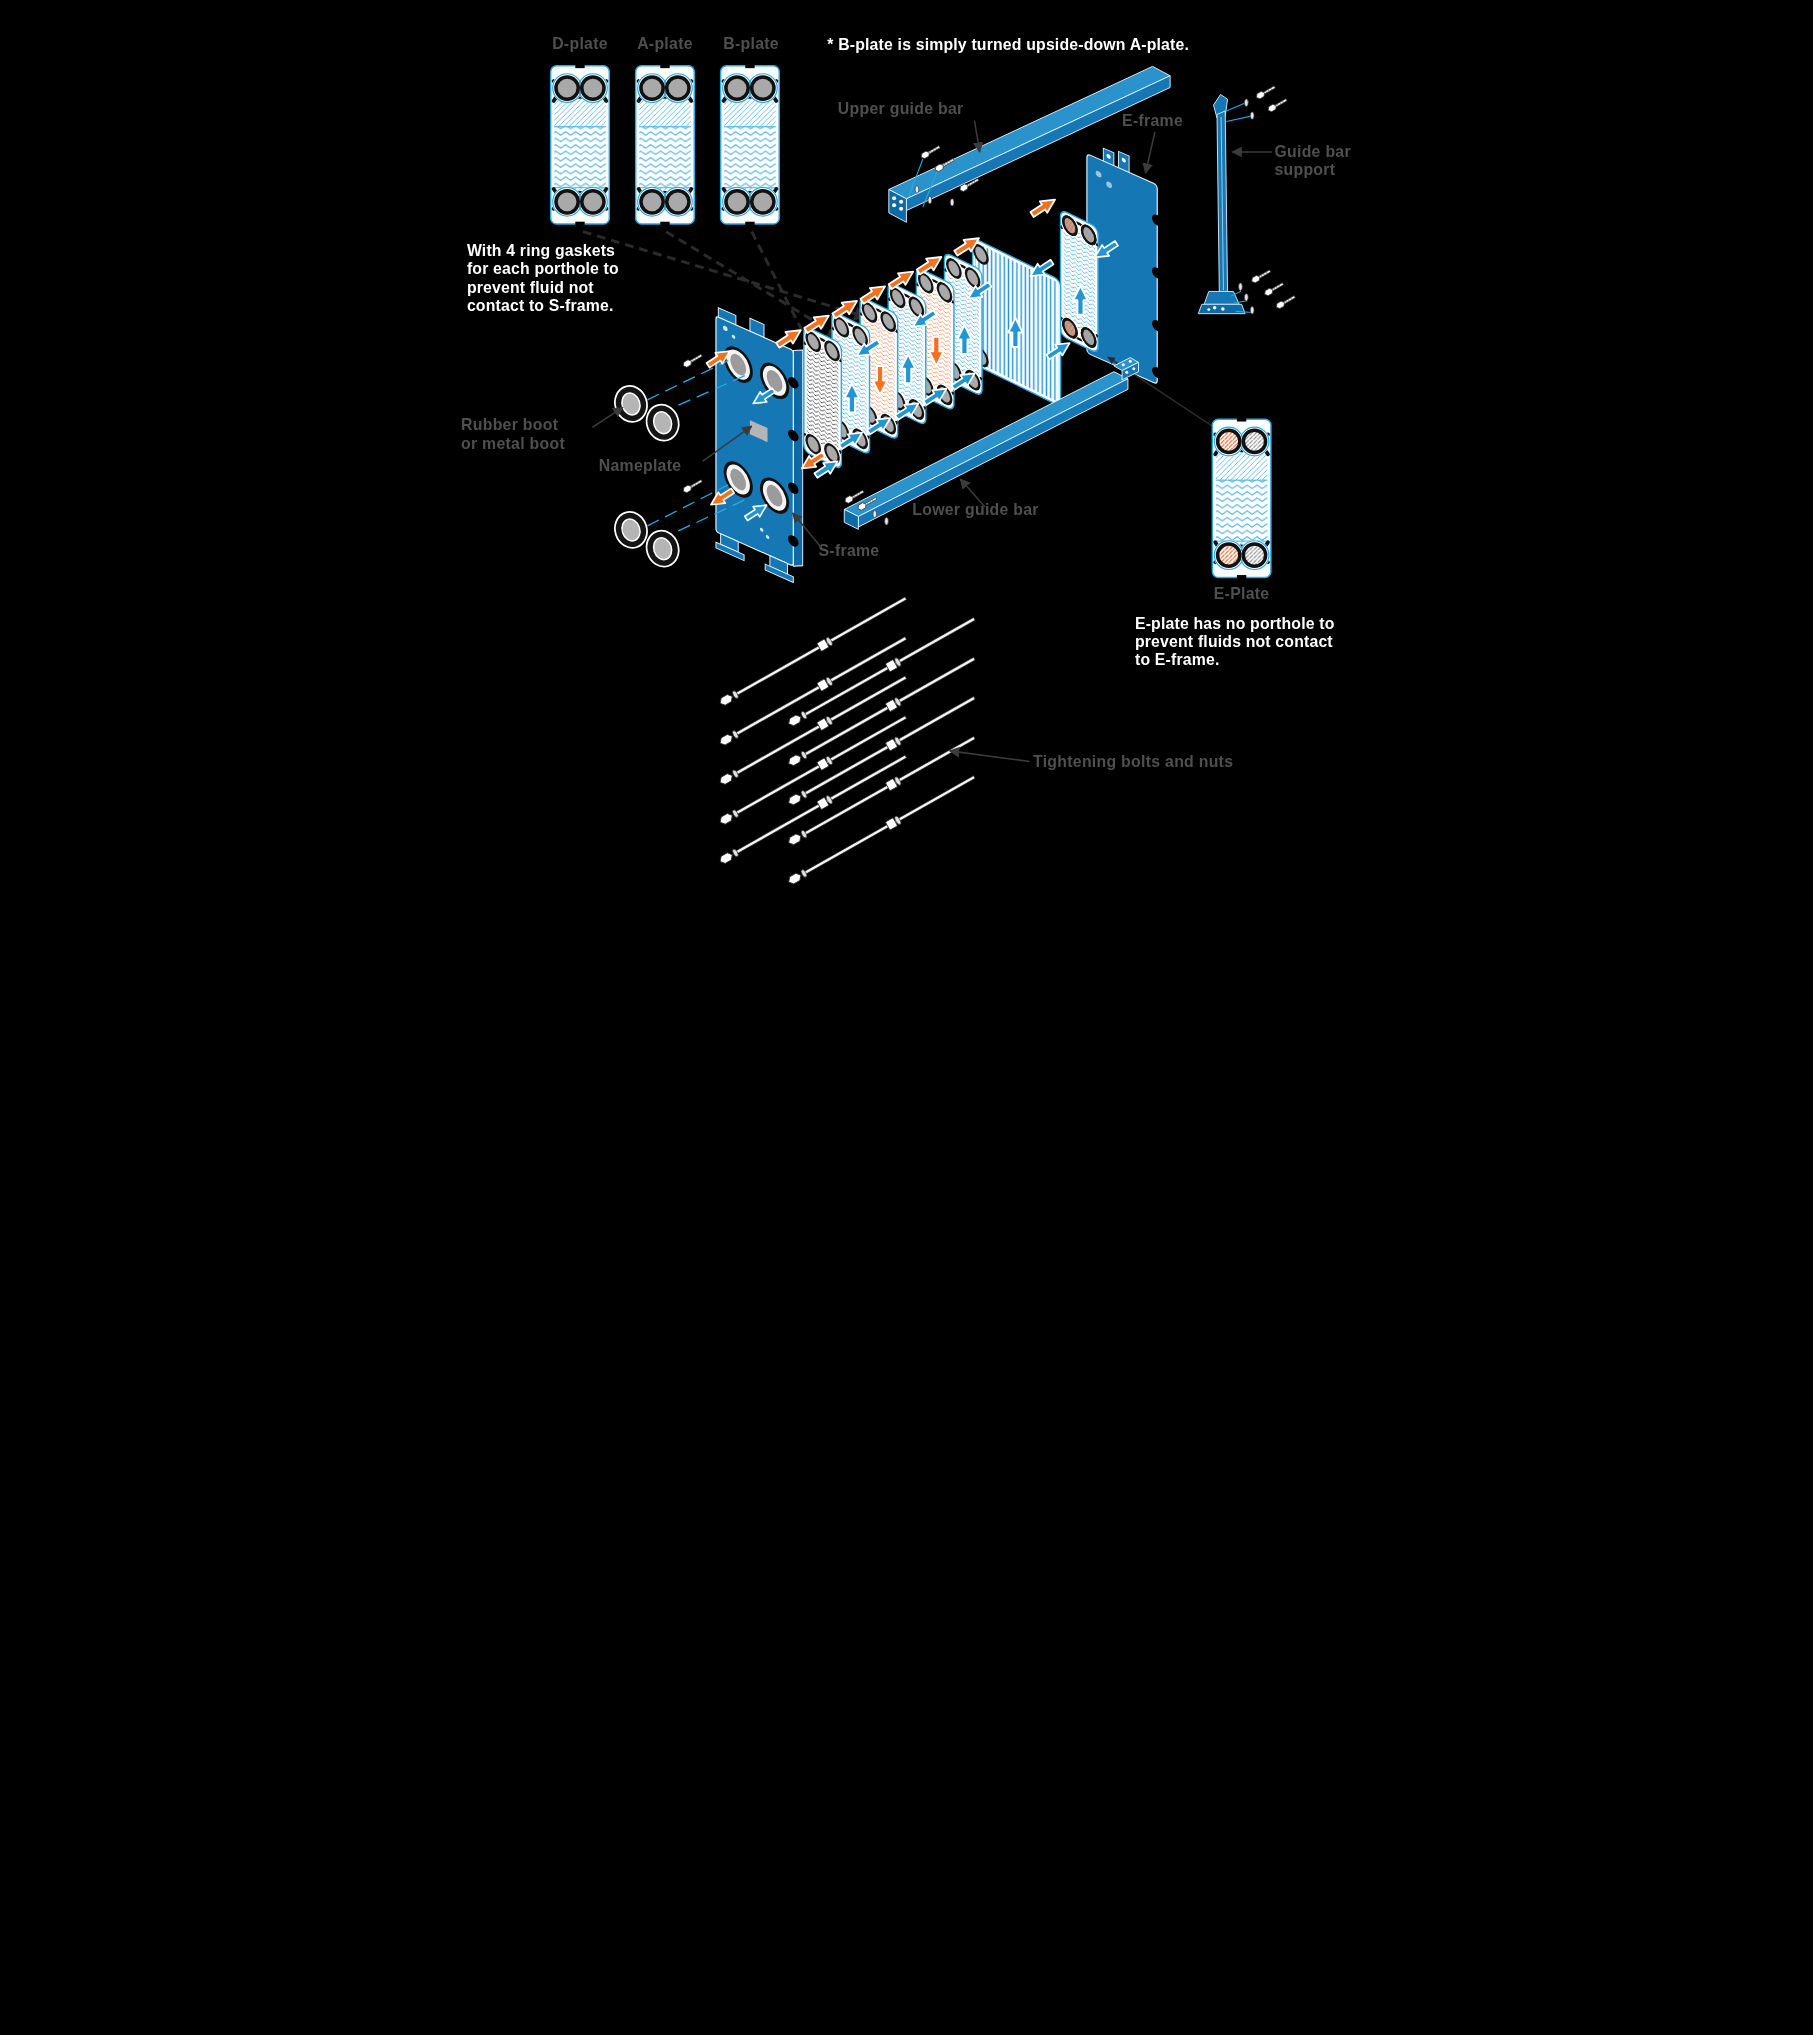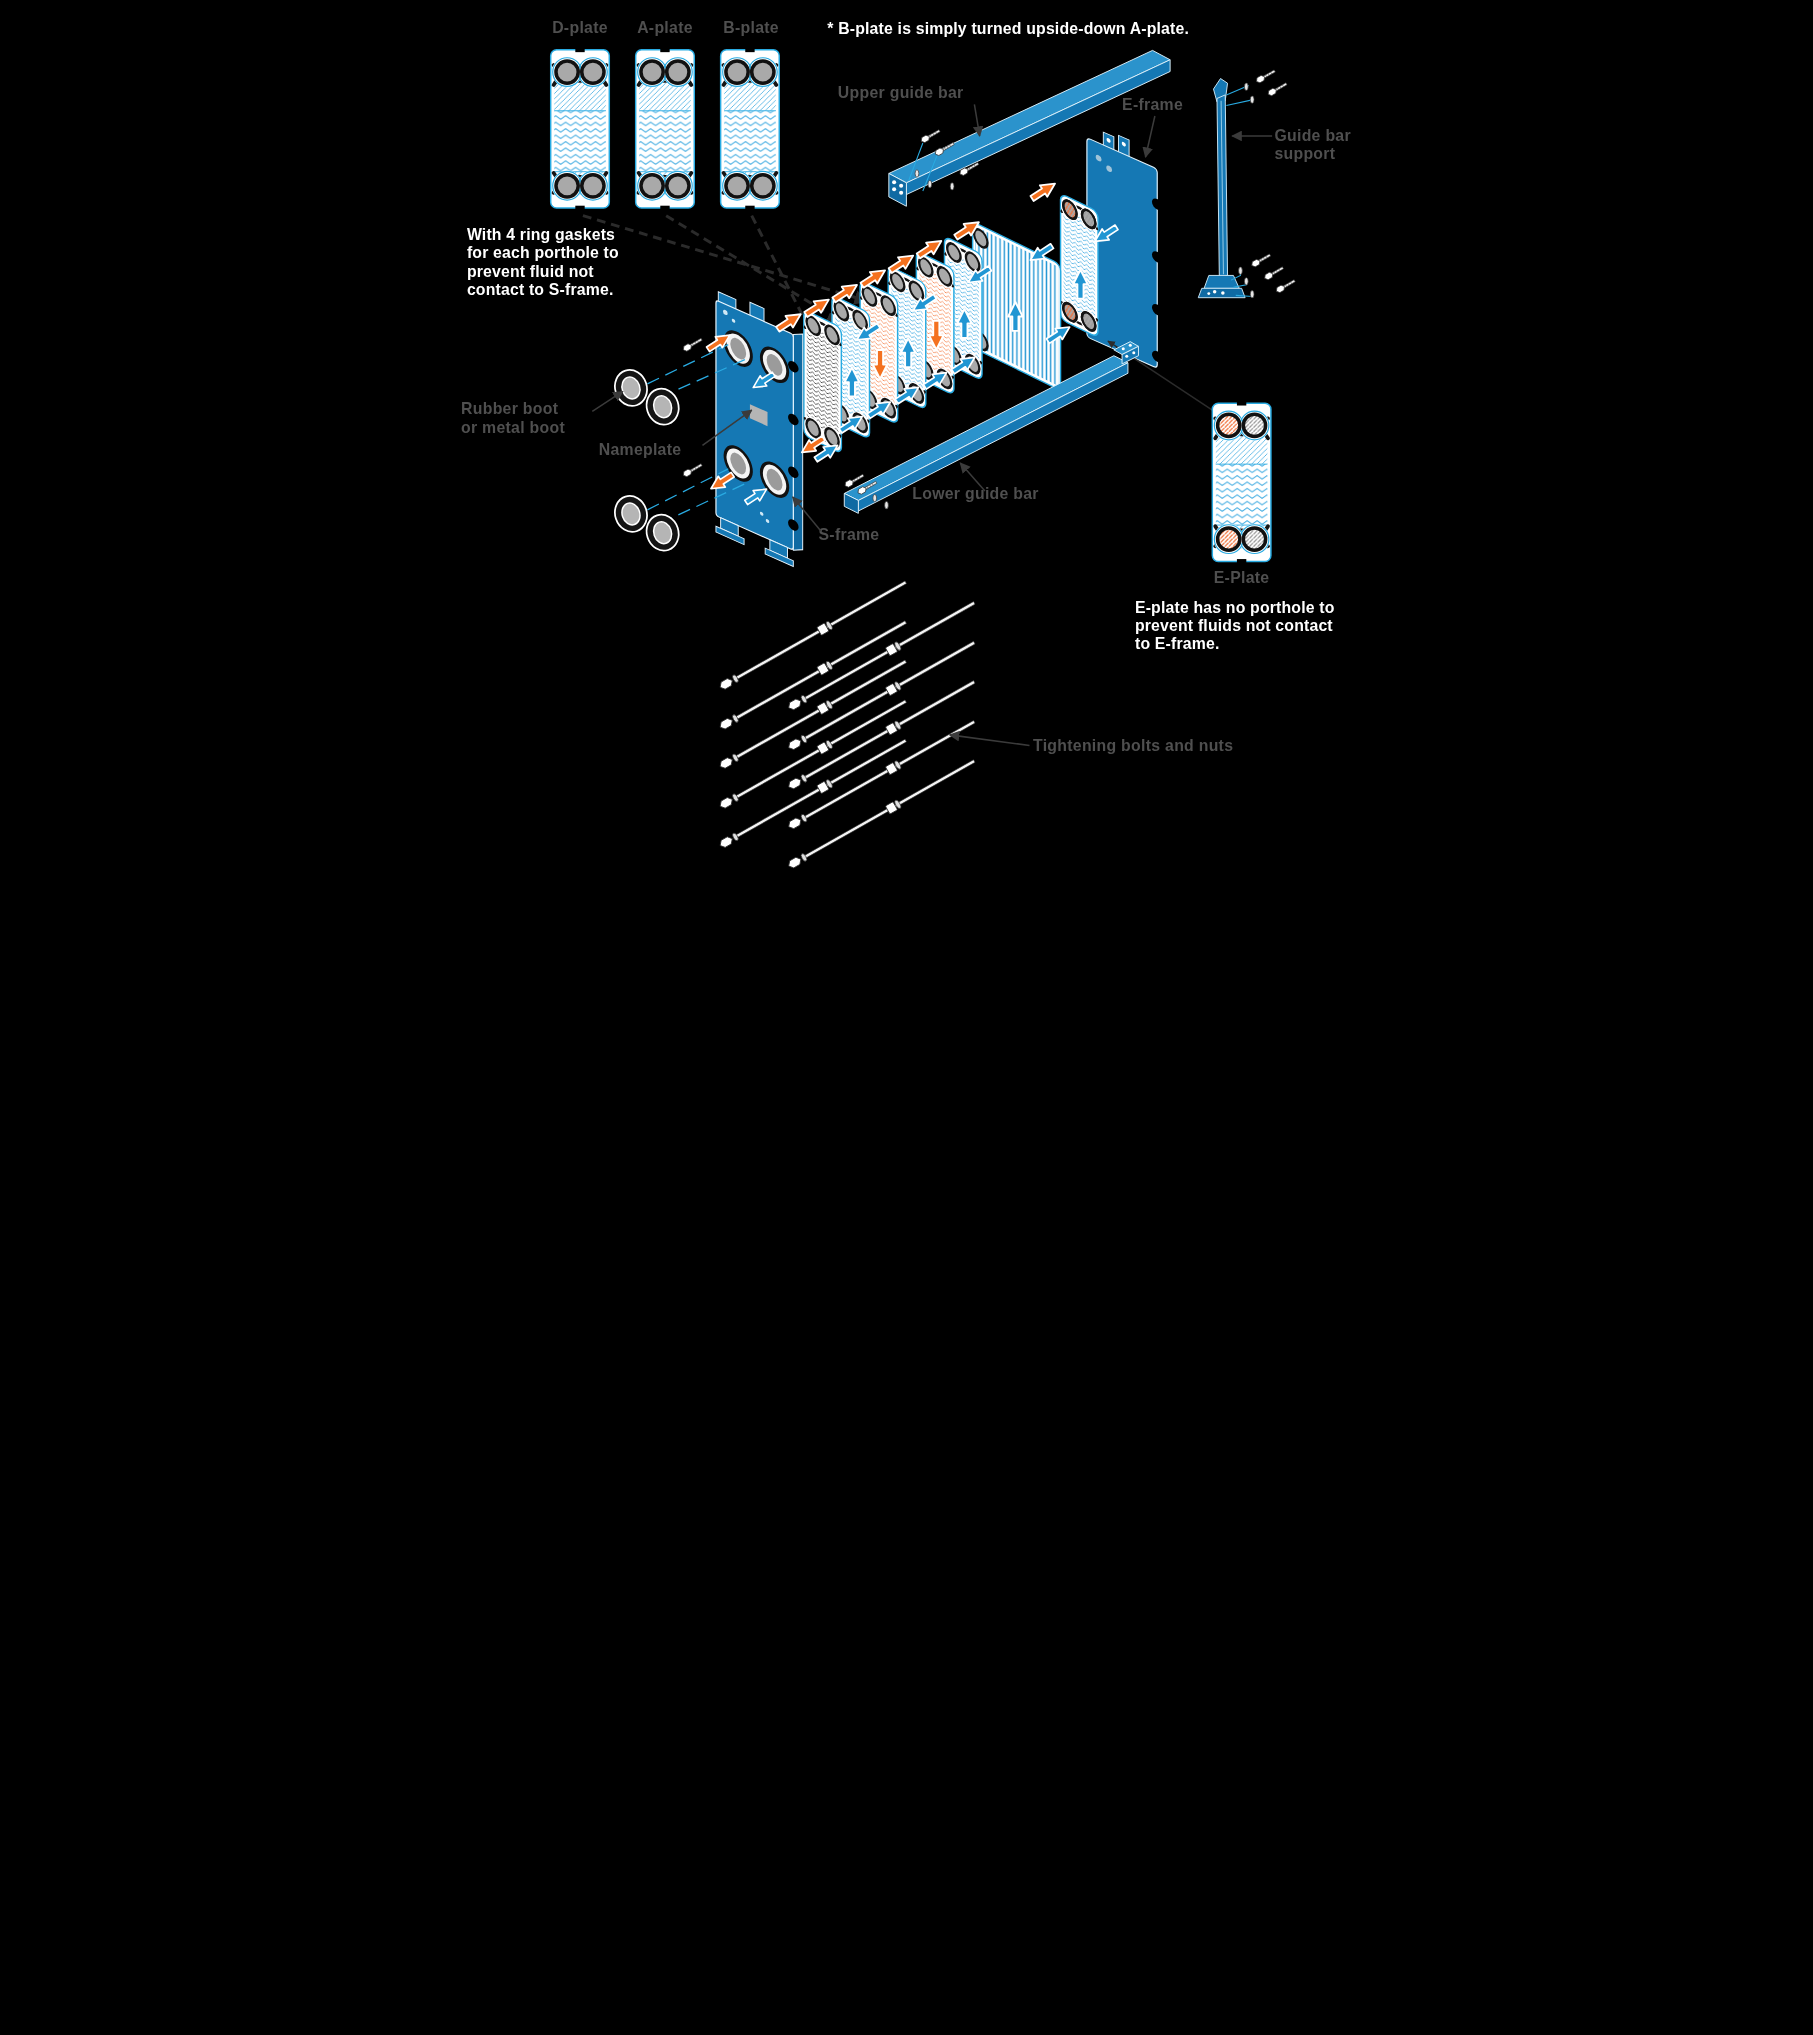--- a/index.html
+++ b/index.html
@@ -1,16 +1,16 @@
 <!DOCTYPE html>
 <html style="font-size:11.2px"><head>
 <meta charset="utf-8">
 <style>
   html,body{margin:0;padding:0;background:#000;}
-  .stage{width:100%;max-width:906px;margin:0 auto;}
+  .stage{width:100%;max-width:906px;margin:16px auto;}
   svg{display:block;width:100%;height:auto;}
   text{font-family:"Liberation Sans",sans-serif;font-weight:700;}
   .lbl{fill:#4f4f4f;font-size:27px;letter-spacing:.5px;}
   .note{fill:#ffffff;font-size:27px;letter-spacing:.3px;}
   .leader{stroke:#3b3b3b;stroke-width:2.6;fill:none;}
   .dashGuide{stroke:#2b2b2b;stroke-width:5;fill:none;stroke-dasharray:15 10;}
   .cyLead{stroke:#29abe2;stroke-width:1.8;fill:none;}
   .bootLine{stroke:#29abe2;stroke-width:2.2;fill:none;stroke-dasharray:22 12;}
 </style>
 </head>

